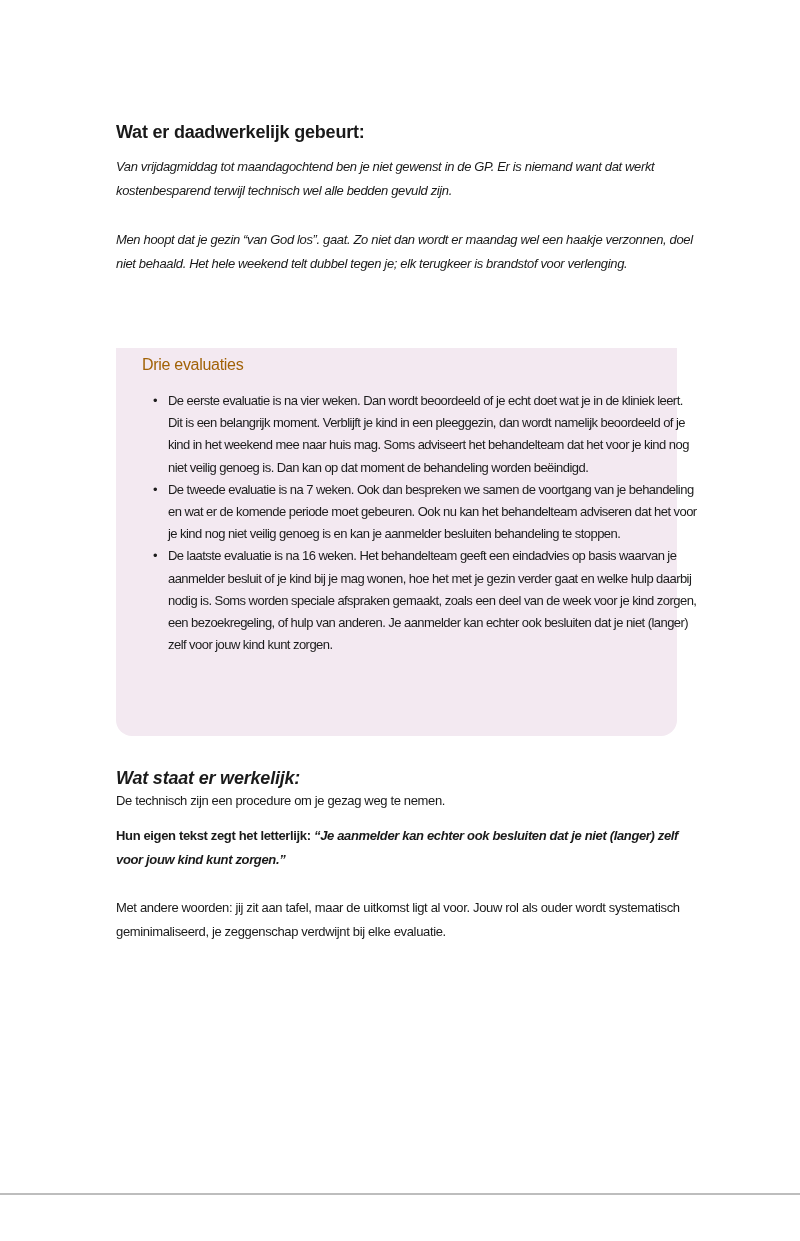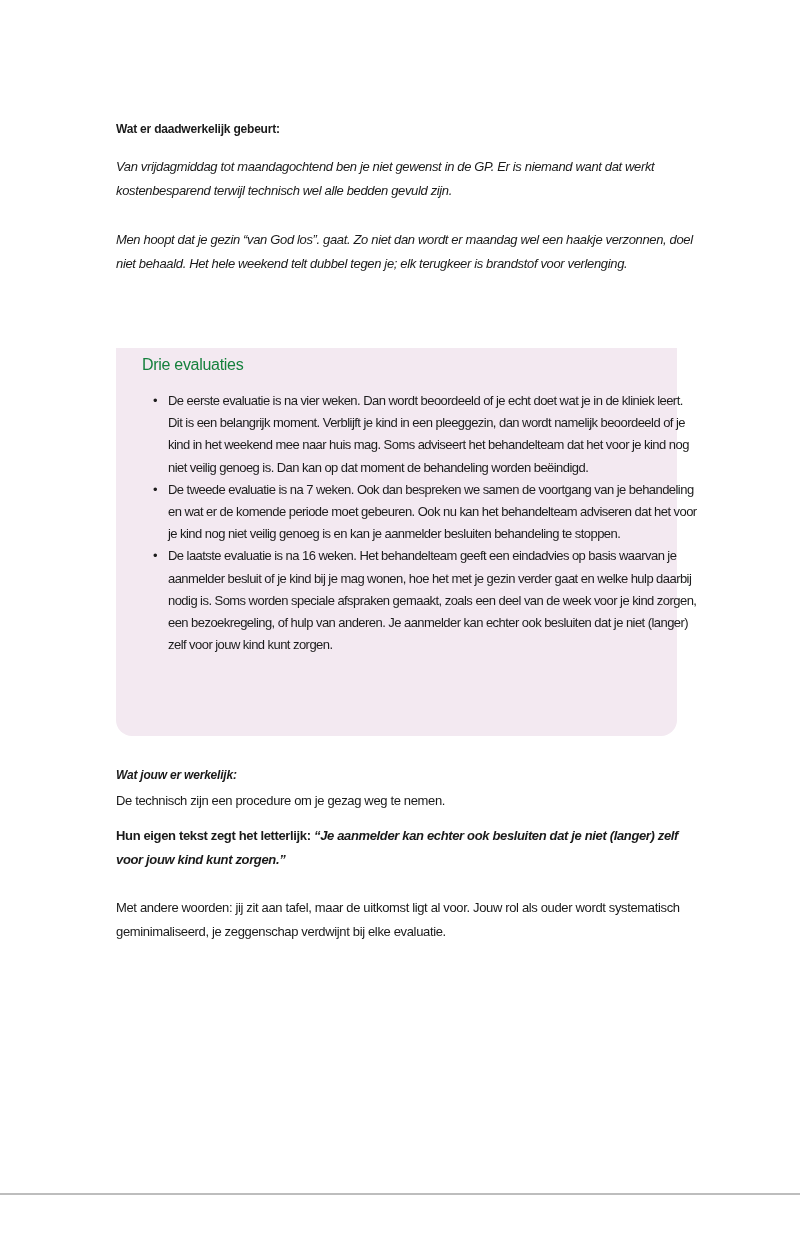--- a/index.html
+++ b/index.html
@@ -1,22 +1,22 @@
 <!DOCTYPE html>
 <html><head>
   <meta charset="utf-8">
   <style>
     html, body { margin: 0; padding: 0; background: #ffffff; }
     body { width: 800px; height: 1241px; position: relative; overflow: hidden; }
     .page { position: absolute; left: 116px; top: 0; width: 566px; color: #1a1a1a; font-family: "Liberation Sans", sans-serif; }
-    .h-bold { position: absolute; left: 0; font-size: 12px; font-weight: bold; letter-spacing: -0.2px; }
+    .h-bold { position: absolute; left: 0; font-size: 18px; font-weight: bold; letter-spacing: -0.2px; }
     .para { position: absolute; left: 0; width: 580px; font-size: 13px; line-height: 24px; letter-spacing: -0.35px; }
     .italic { font-style: italic; }
     .box { position: absolute; left: 0px; top: 348px; width: 561px; height: 388px; background: #f3e9f1; border-radius: 0 0 16px 16px; }
-    .box-title { position: absolute; left: 26px; top: 8px; font-size: 16px; color: #15803d; letter-spacing: -0.3px; font-family: "Liberation Sans", sans-serif; }
+    .box-title { position: absolute; left: 26px; top: 8px; font-size: 16px; color: #a16207; letter-spacing: -0.3px; font-family: "Liberation Sans", sans-serif; }
     .box-list { position: absolute; left: 26px; top: 42px; width: 530px; margin: 0; padding: 0 0 0 26px; list-style: none; font-size: 13px; line-height: 22.2px; letter-spacing: -0.55px; color: #1c1c1c; }
     .box-list li { position: relative; }
     .box-list li .bullet { position: absolute; left: -15px; top: 0; }
     .footer-line { position: absolute; left: 0; top: 1193px; width: 800px; height: 2px; background: #bdbdbd; }
   </style>
 </head>
 <body>
 
 <div class="page">
   <div class="h-bold" style="top:122px;">Wat er daadwerkelijk gebeurt:</div>
@@ -25,19 +25,19 @@
 
   <div class="box">
     <div class="box-title">Drie evaluaties</div>
     <ul class="box-list">
       <li><span class="bullet">•</span><span>De eerste evaluatie is na vier weken. Dan wordt beoordeeld of je echt doet wat je in de kliniek leert. Dit is een belangrijk moment. Verblijft je kind in een pleeggezin, dan wordt namelijk beoordeeld of je kind in het weekend mee naar huis mag. Soms adviseert het behandelteam dat het voor je kind nog niet veilig genoeg is. Dan kan op dat moment de behandeling worden beëindigd.</span></li>
       <li><span class="bullet">•</span><span>De tweede evaluatie is na 7 weken. Ook dan bespreken we samen de voortgang van je behandeling en wat er de komende periode moet gebeuren. Ook nu kan het behandelteam adviseren dat het voor je kind nog niet veilig genoeg is en kan je aanmelder besluiten behandeling te stoppen.</span></li>
       <li><span class="bullet">•</span><span>De laatste evaluatie is na 16 weken. Het behandelteam geeft een eindadvies op basis waarvan je aanmelder besluit of je kind bij je mag wonen, hoe het met je gezin verder gaat en welke hulp daarbij nodig is. Soms worden speciale afspraken gemaakt, zoals een deel van de week voor je kind zorgen, een bezoekregeling, of hulp van anderen. Je aanmelder kan echter ook besluiten dat je niet (langer) zelf voor jouw kind kunt zorgen.</span></li>
     </ul>
   </div>
 
-  <div class="h-bold italic" style="top:768px;">Wat jouw er werkelijk:</div>
+  <div class="h-bold italic" style="top:768px;">Wat staat er werkelijk:</div>
   <div class="para" style="top:789px;">De technisch zijn een procedure om je gezag weg te nemen.</div>
   <div class="para" style="top:824px;font-weight:bold;"><span>Hun eigen tekst zegt het letterlijk: </span><span class="italic">“Je aanmelder kan echter ook besluiten dat je niet (langer) zelf voor jouw kind kunt zorgen.”</span></div>
   <div class="para" style="top:896px;">Met andere woorden: jij zit aan tafel, maar de uitkomst ligt al voor. Jouw rol als ouder wordt systematisch geminimaliseerd, je zeggenschap verdwijnt bij elke evaluatie.</div>
 </div>
 
 <div class="footer-line"></div>
 
 </body></html>

